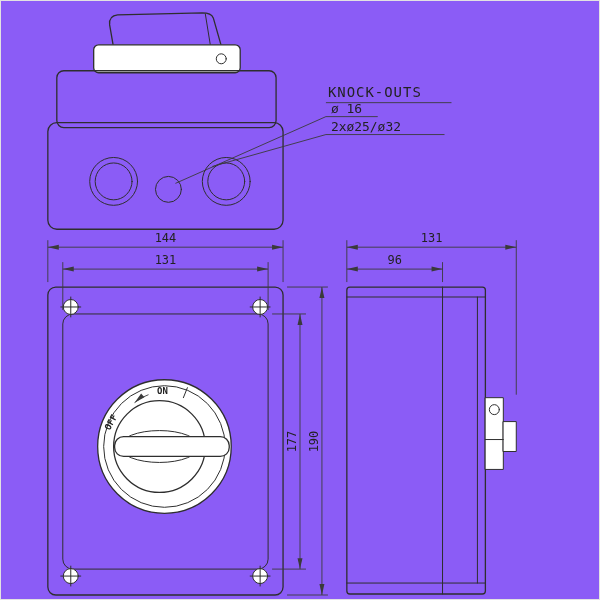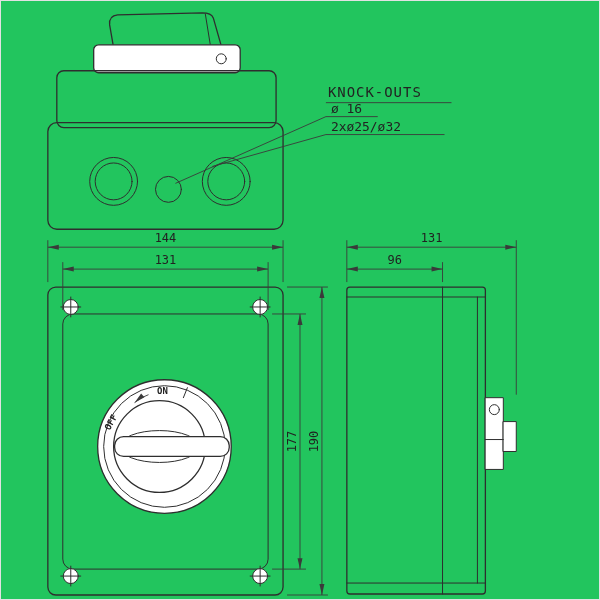--- a/index.html
+++ b/index.html
@@ -9,21 +9,21 @@
     width: 600px;
     height: 600px;
     overflow: hidden;
     font-family: "DejaVu Sans Mono", monospace;
   }
   .sheet {
     position: relative;
     width: 598px;
     height: 598px;
     border: 1px solid #e2e2e2;
-    background: #22c55e;
+    background: #8b5cf6;
     box-sizing: content-box;
   }
   svg { display: block; }
   .obj {            
     fill: none;
     stroke: #2e2e2e;
     stroke-width: 1.3;
     stroke-linejoin: round;
     stroke-linecap: round;
   }

